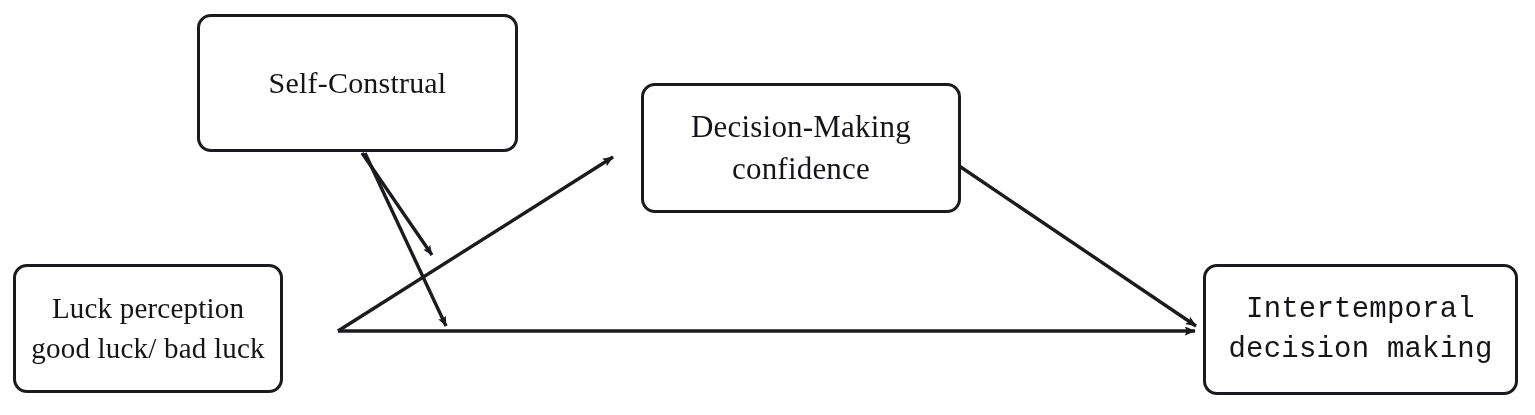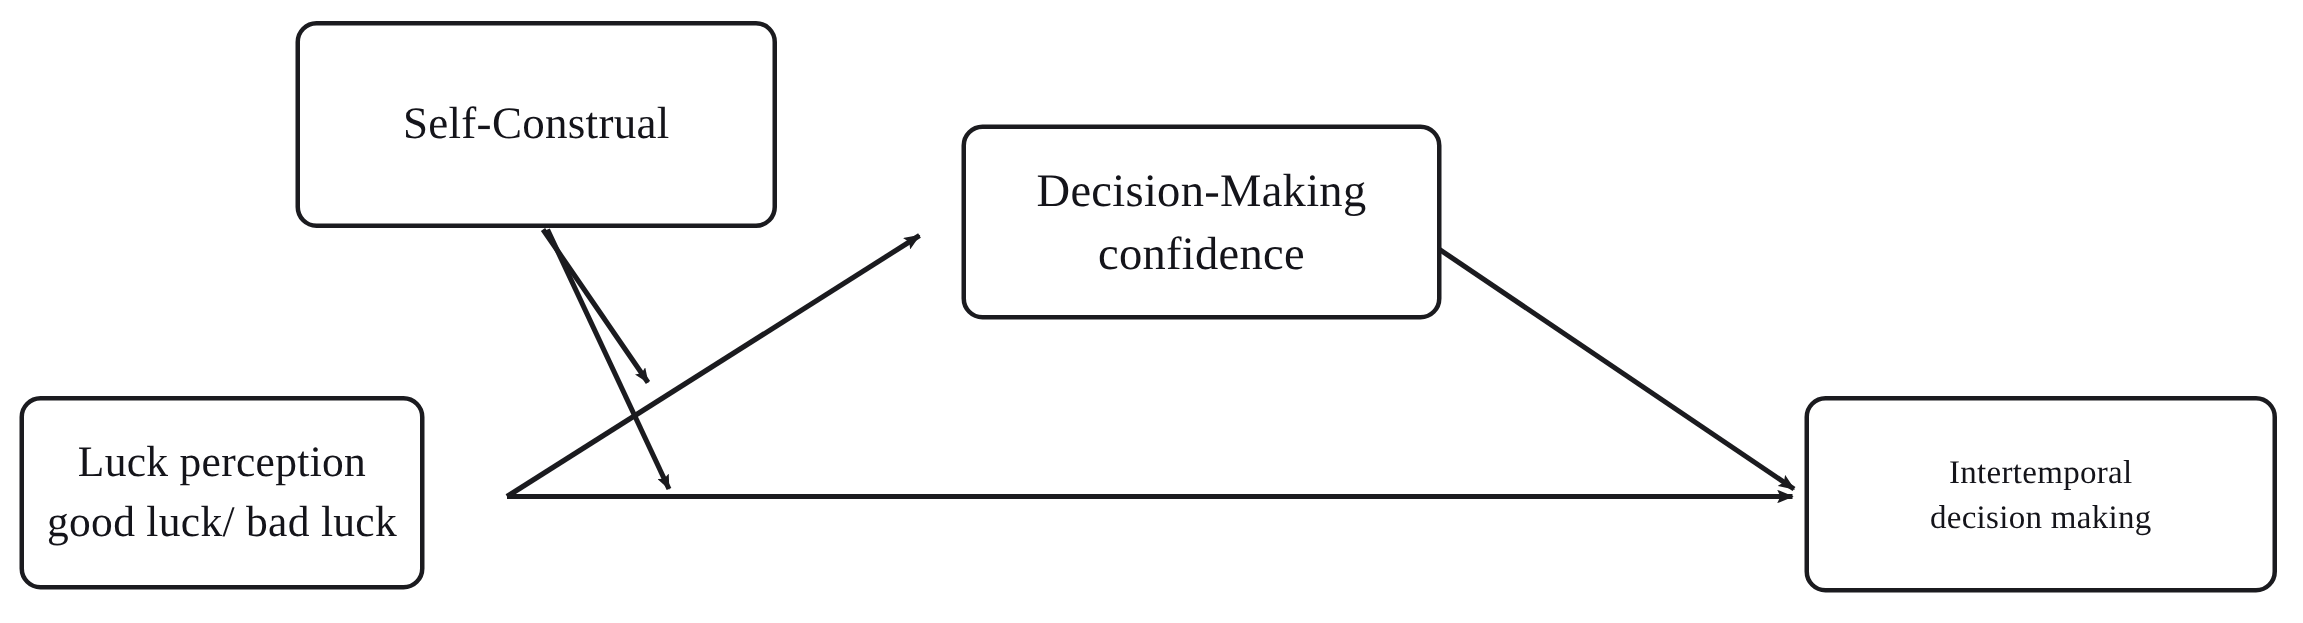--- a/index.html
+++ b/index.html
@@ -61,21 +61,22 @@
     top: 264px;
     width: 270px;
     height: 129px;
     font-size: 29px;
   }
   #node-intertemporal {
     left: 1203px;
     top: 264px;
     width: 315px;
     height: 131px;
-    font-size: 22px;
+    font-size: 29px;
+    font-family: Liberation Mono, monospace;
   }
 </style>
 </head>
 <body>
 
 <div id="diagram-root">
 
   <svg id="edge-layer" viewBox="0 0 1535 415" width="1535" height="415" xmlns="http://www.w3.org/2000/svg">
     <defs>
       <marker id="arrowhead" markerWidth="11" markerHeight="9" refX="10.2" refY="4.5" orient="auto" markerUnits="userSpaceOnUse">

